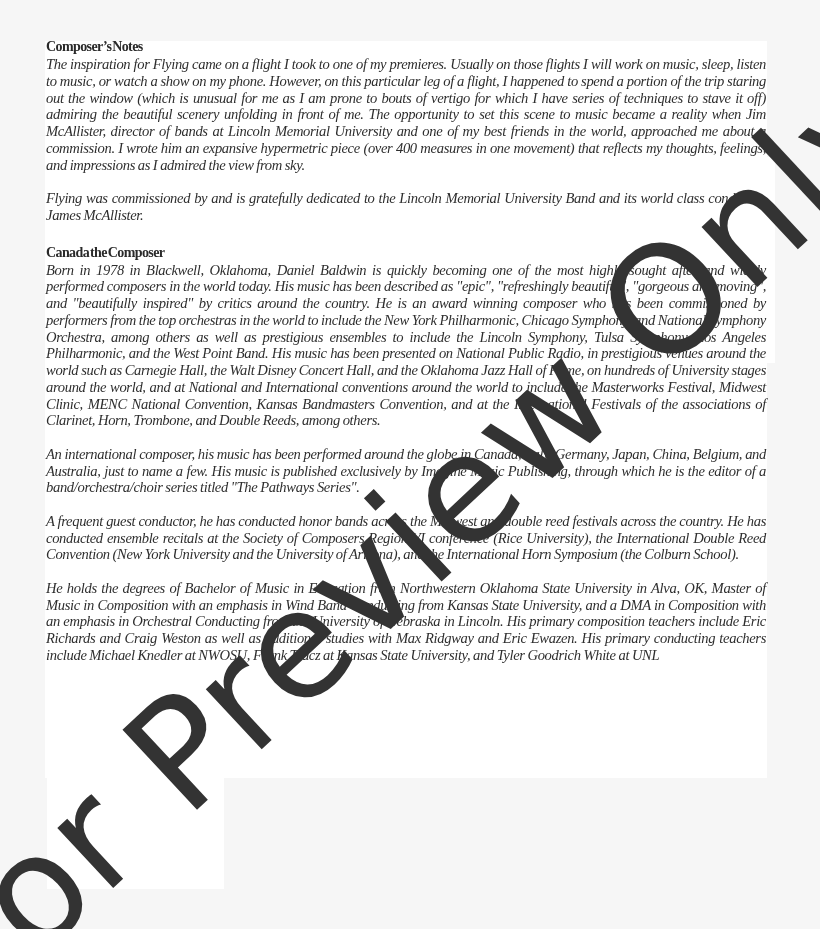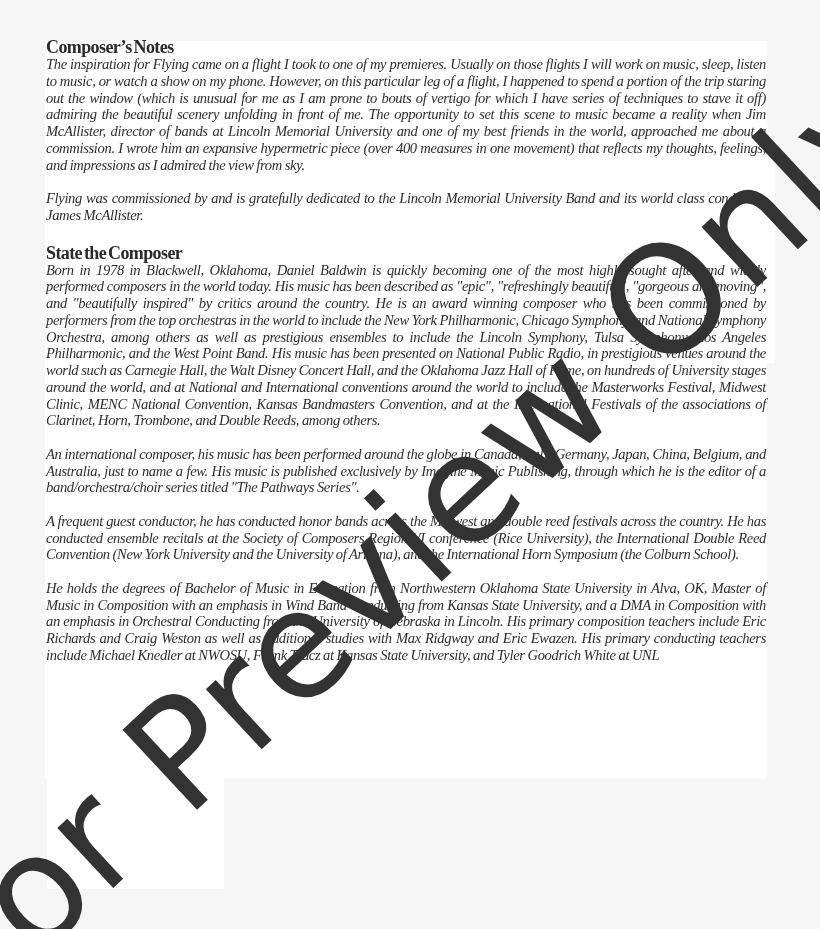--- a/index.html
+++ b/index.html
@@ -31,21 +31,21 @@
       width: 720px;
       font-family: "Liberation Serif", serif;
       color: #2e2e2e;
       font-size: 14.6px;
       line-height: 16.75px;
       letter-spacing: -0.35px;
       word-spacing: -0.5px;
     }
     .doc h2 {
       margin: 0;
-      font-size: 18px;
+      font-size: 14px;
       line-height: 18px;
       font-weight: bold;
       letter-spacing: -0.6px;
       word-spacing: -2px;
       color: #2a2a2a;
     }
     .doc p {
       margin: 0;
       text-align: justify;
       text-align-last: left;
@@ -88,21 +88,21 @@
     <section>
       <h2>Composer’s Notes</h2>
       <p>The inspiration for Flying came on a flight I took to one of my premieres. Usually on those flights I will work on music, sleep, listen to music, or watch a show on my phone. However, on this particular leg of a flight, I happened to spend a portion of the trip staring out the window (which is unusual for me as I am prone to bouts of vertigo for which I have series of techniques to stave it off) admiring the beautiful scenery unfolding in front of me. The opportunity to set this scene to music became a reality when Jim McAllister, director of bands at Lincoln Memorial University and one of my best friends in the world, approached me about a commission. I wrote him an expansive hypermetric piece (over 400 measures in one movement) that reflects my thoughts, feelings, and impressions as I admired the view from sky.</p>
       <div class="gap"></div>
       <p>Flying was commissioned by and is gratefully dedicated to the Lincoln Memorial University Band and its world class conductor, James McAllister.</p>
     </section>
 
     <div class="gap-h"></div>
 
     <section>
-      <h2>State the Composer</h2>
+      <h2>Canada the Composer</h2>
       <p>Born in 1978 in Blackwell, Oklahoma, Daniel Baldwin is quickly becoming one of the most highly sought after and widely performed composers in the world today. His music has been described as "epic", "refreshingly beautiful", "gorgeous and moving", and "beautifully inspired" by critics around the country. He is an award winning composer who has been commissioned by performers from the top orchestras in the world to include the New York Philharmonic, Chicago Symphony, and National Symphony Orchestra, among others as well as prestigious ensembles to include the Lincoln Symphony, Tulsa Symphony, Los Angeles Philharmonic, and the West Point Band. His music has been presented on National Public Radio, in prestigious venues around the world such as Carnegie Hall, the Walt Disney Concert Hall, and the Oklahoma Jazz Hall of Fame, on hundreds of University stages around the world, and at National and International conventions around the world to include the Masterworks Festival, Midwest Clinic, MENC National Convention, Kansas Bandmasters Convention, and at the International Festivals of the associations of Clarinet, Horn, Trombone, and Double Reeds, among others.</p>
       <div class="gap"></div>
       <p>An international composer, his music has been performed around the globe in Canada, Italy, Germany, Japan, China, Belgium, and Australia, just to name a few. His music is published exclusively by Imagine Music Publishing, through which he is the editor of a band/orchestra/choir series titled "The Pathways Series".</p>
       <div class="gap"></div>
       <p>A frequent guest conductor, he has conducted honor bands across the Midwest and double reed festivals across the country. He has conducted ensemble recitals at the Society of Composers Region VI conference (Rice University), the International Double Reed Convention (New York University and the University of Arizona), and the International Horn Symposium (the Colburn School).</p>
       <div class="gap"></div>
       <p>He holds the degrees of Bachelor of Music in Education from Northwestern Oklahoma State University in Alva, OK, Master of Music in Composition with an emphasis in Wind Band Conducting from Kansas State University, and a DMA in Composition with an emphasis in Orchestral Conducting from the University of Nebraska in Lincoln. His primary composition teachers include Eric Richards and Craig Weston as well as additional studies with Max Ridgway and Eric Ewazen. His primary conducting teachers include Michael Knedler at NWOSU, Frank Tracz at Kansas State University, and Tyler Goodrich White at UNL</p>
     </section>
   </div>
 

